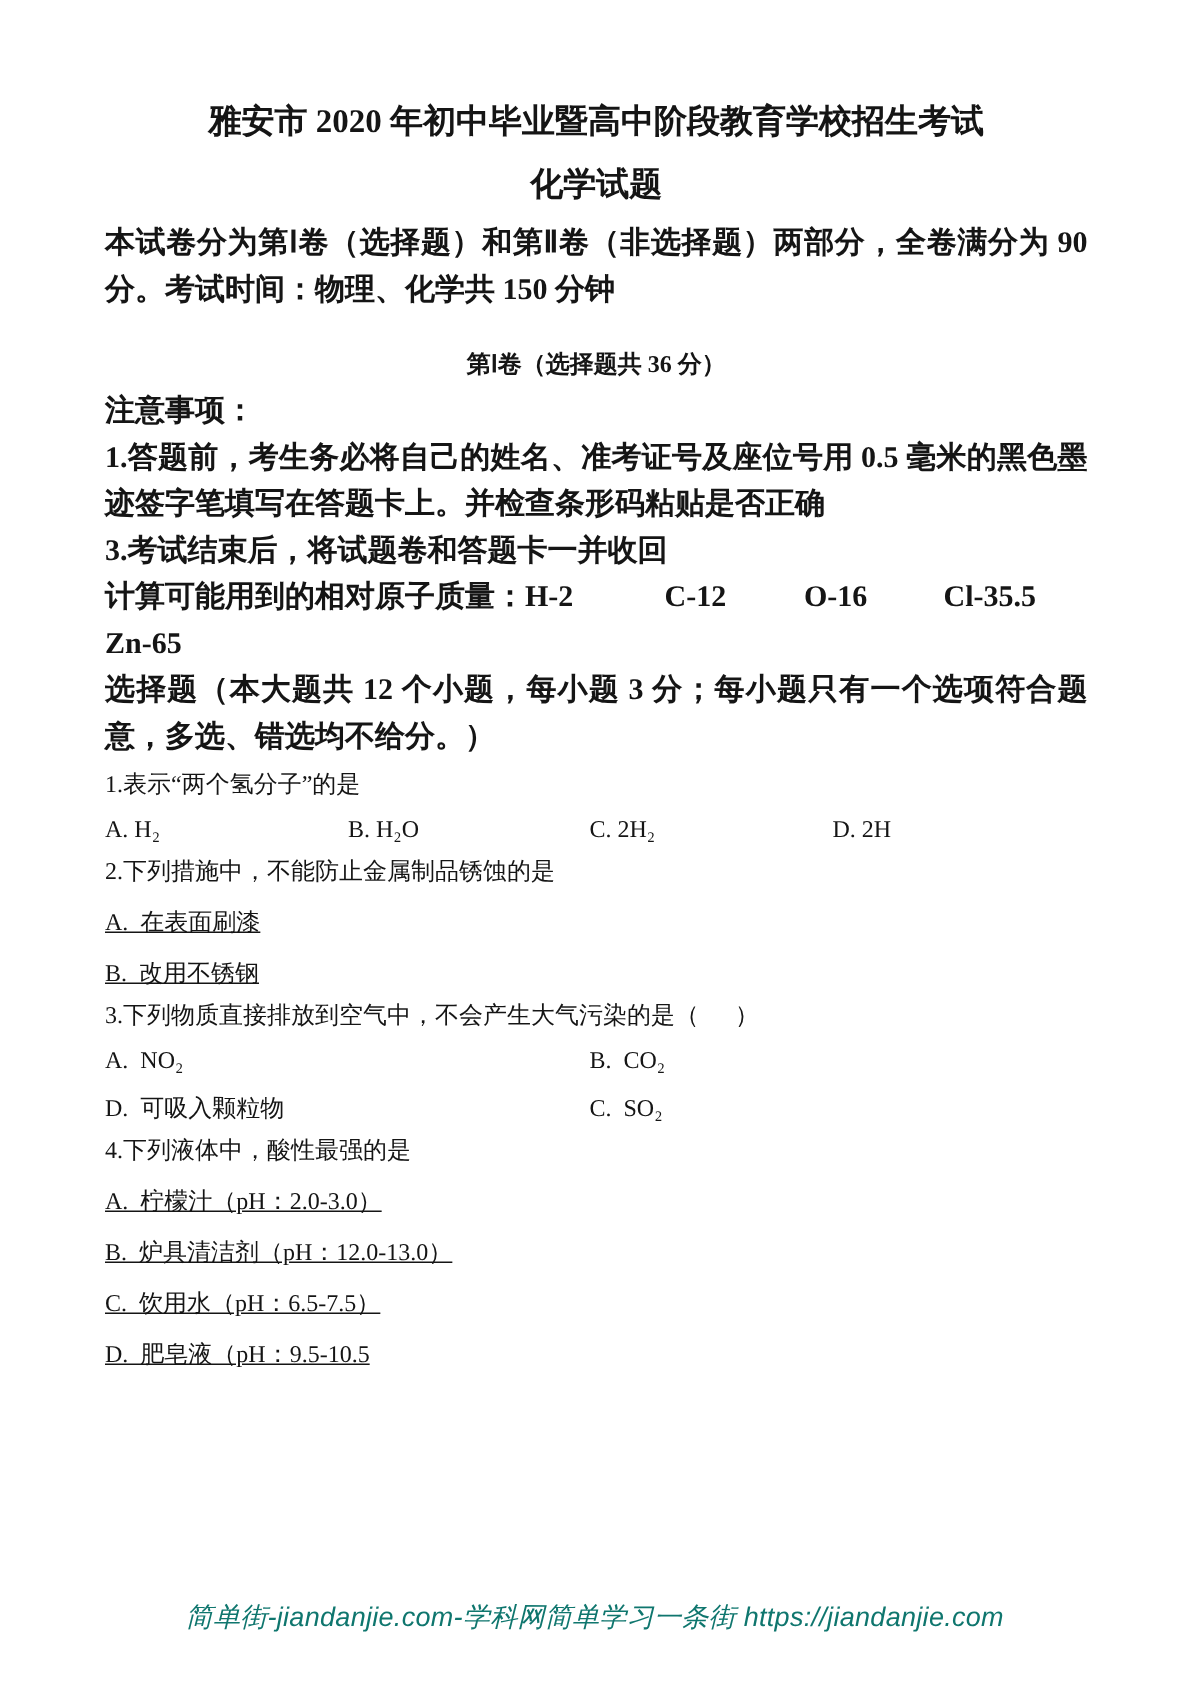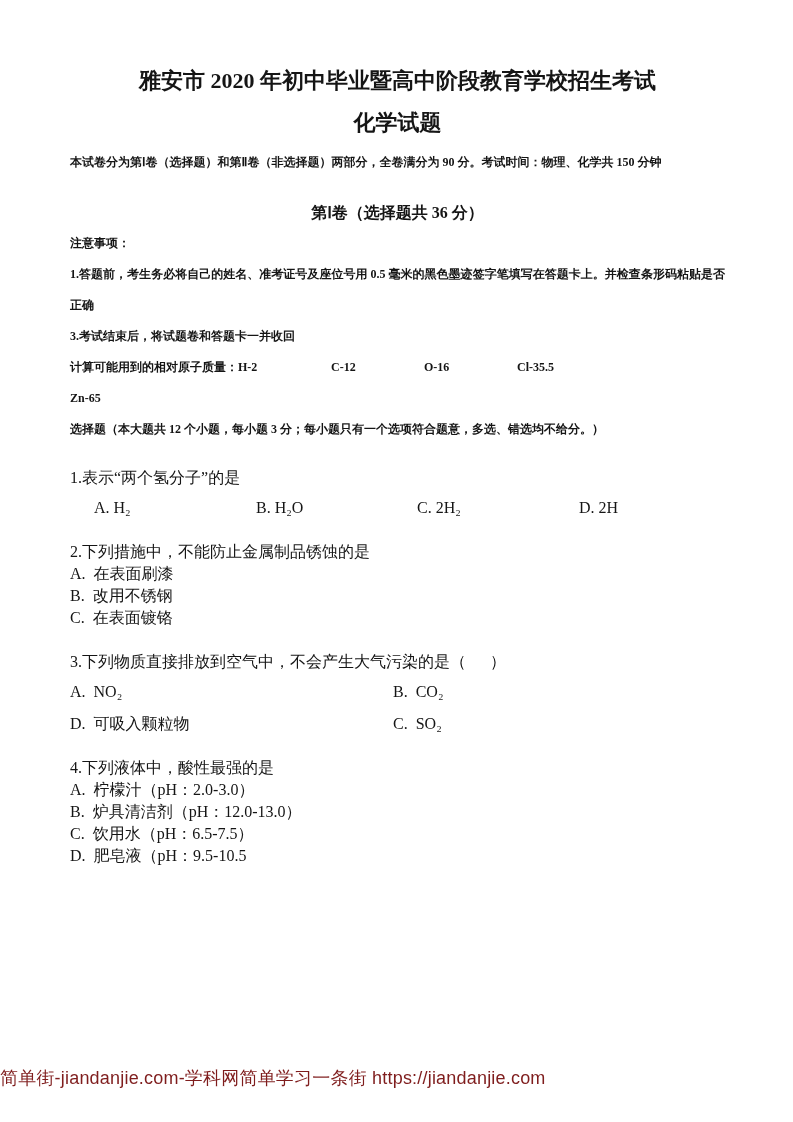--- a/index.html
+++ b/index.html
@@ -23,21 +23,21 @@
     margin: 66px 0 0 0;
   }
   .subtitle {
     font-size: 22px;
     font-weight: bold;
     text-align: center;
     line-height: 30px;
     margin: 12px 0 0 0;
   }
   .bold-par {
-    font-size: 12px;
+    font-size: 20px;
     font-weight: bold;
     line-height: 31px;
     margin: 0;
     text-align: justify;
     white-space: pre-wrap;
   }
   .intro { margin-top: 9px; }
   .section-heading {
     font-size: 16px;
     font-weight: bold;
@@ -47,53 +47,53 @@
   }
   .atomic-line .am {
     display: inline-block;
     width: 93px;
   }
   .questions {
     font-size: 16px;
     font-weight: normal;
   }
   .stem {
-    margin: 22px 0 0 0;
+    margin: 6px 0 0 0;
     line-height: 22px;
     white-space: pre-wrap;
   }
   .opt {
     display: block;
     line-height: 22px;
     white-space: pre-wrap;
   }
   .opt-grid { margin: 0; }
   .cols4 {
     display: grid;
     grid-template-columns: 162px 161px 162px auto;
     margin-top: 8px;
-    margin-left: 24px;
   }
   .cols2 {
     display: grid;
     grid-template-columns: 323px auto;
     grid-row-gap: 10px;
     margin-top: 8px;
   }
-  .stacked .opt { margin-top: 0; }
+  .stacked .opt { margin-top: 12px; text-decoration: underline; }
   .watermark {
     position: absolute;
     left: 0;
     right: 0;
     top: 1066px;
-    text-align: left;
+    text-align: center;
     font-family: "Liberation Sans", sans-serif;
     font-size: 18px;
-    color: #7f1d1d;
+    color: #0f766e;
     letter-spacing: 0.2px;
+    font-style: italic;
   }
 </style>
 </head>
 <body>
 
 <div class="page">
   <div class="content">
 
     <h1 class="title">雅安市 2020 年初中毕业暨高中阶段教育学校招生考试</h1>
     <h2 class="subtitle">化学试题</h2>
@@ -120,21 +120,20 @@
           <span class="opt">B. H₂O</span>
           <span class="opt">C. 2H₂</span>
           <span class="opt">D. 2H</span>
         </div>
       </div>
 
       <div class="question stacked">
         <p class="stem">2.下列措施中，不能防止金属制品锈蚀的是</p>
         <span class="opt">A.  在表面刷漆</span>
         <span class="opt">B.  改用不锈钢</span>
-        <span class="opt">C.  在表面镀铬</span>
       </div>
 
       <div class="question">
         <p class="stem">3.下列物质直接排放到空气中，不会产生大气污染的是（      ）</p>
         <div class="opt-grid cols2">
           <span class="opt">A.  NO₂</span>
           <span class="opt">B.  CO₂</span>
           <span class="opt">D.  可吸入颗粒物</span>
           <span class="opt">C.  SO₂</span>
         </div>

